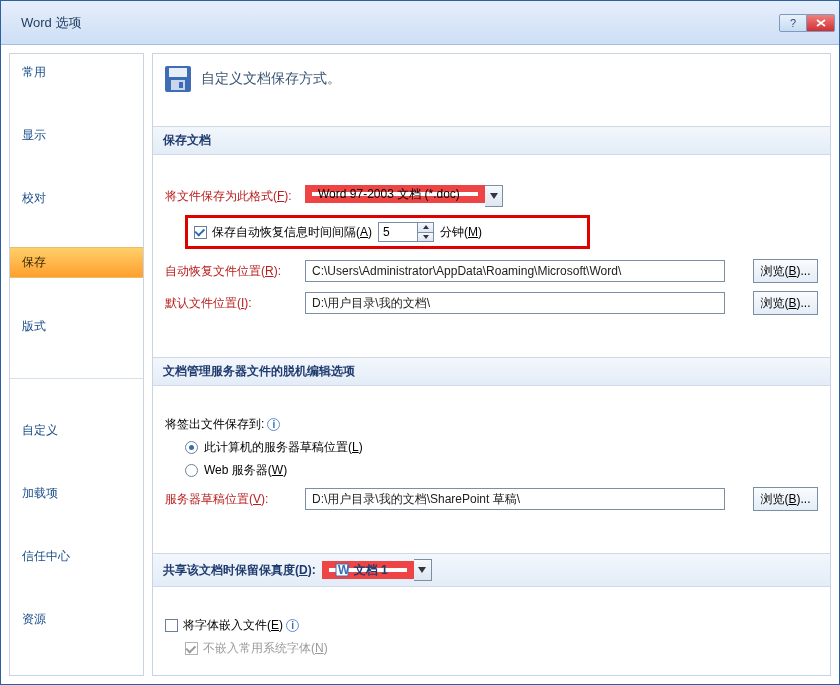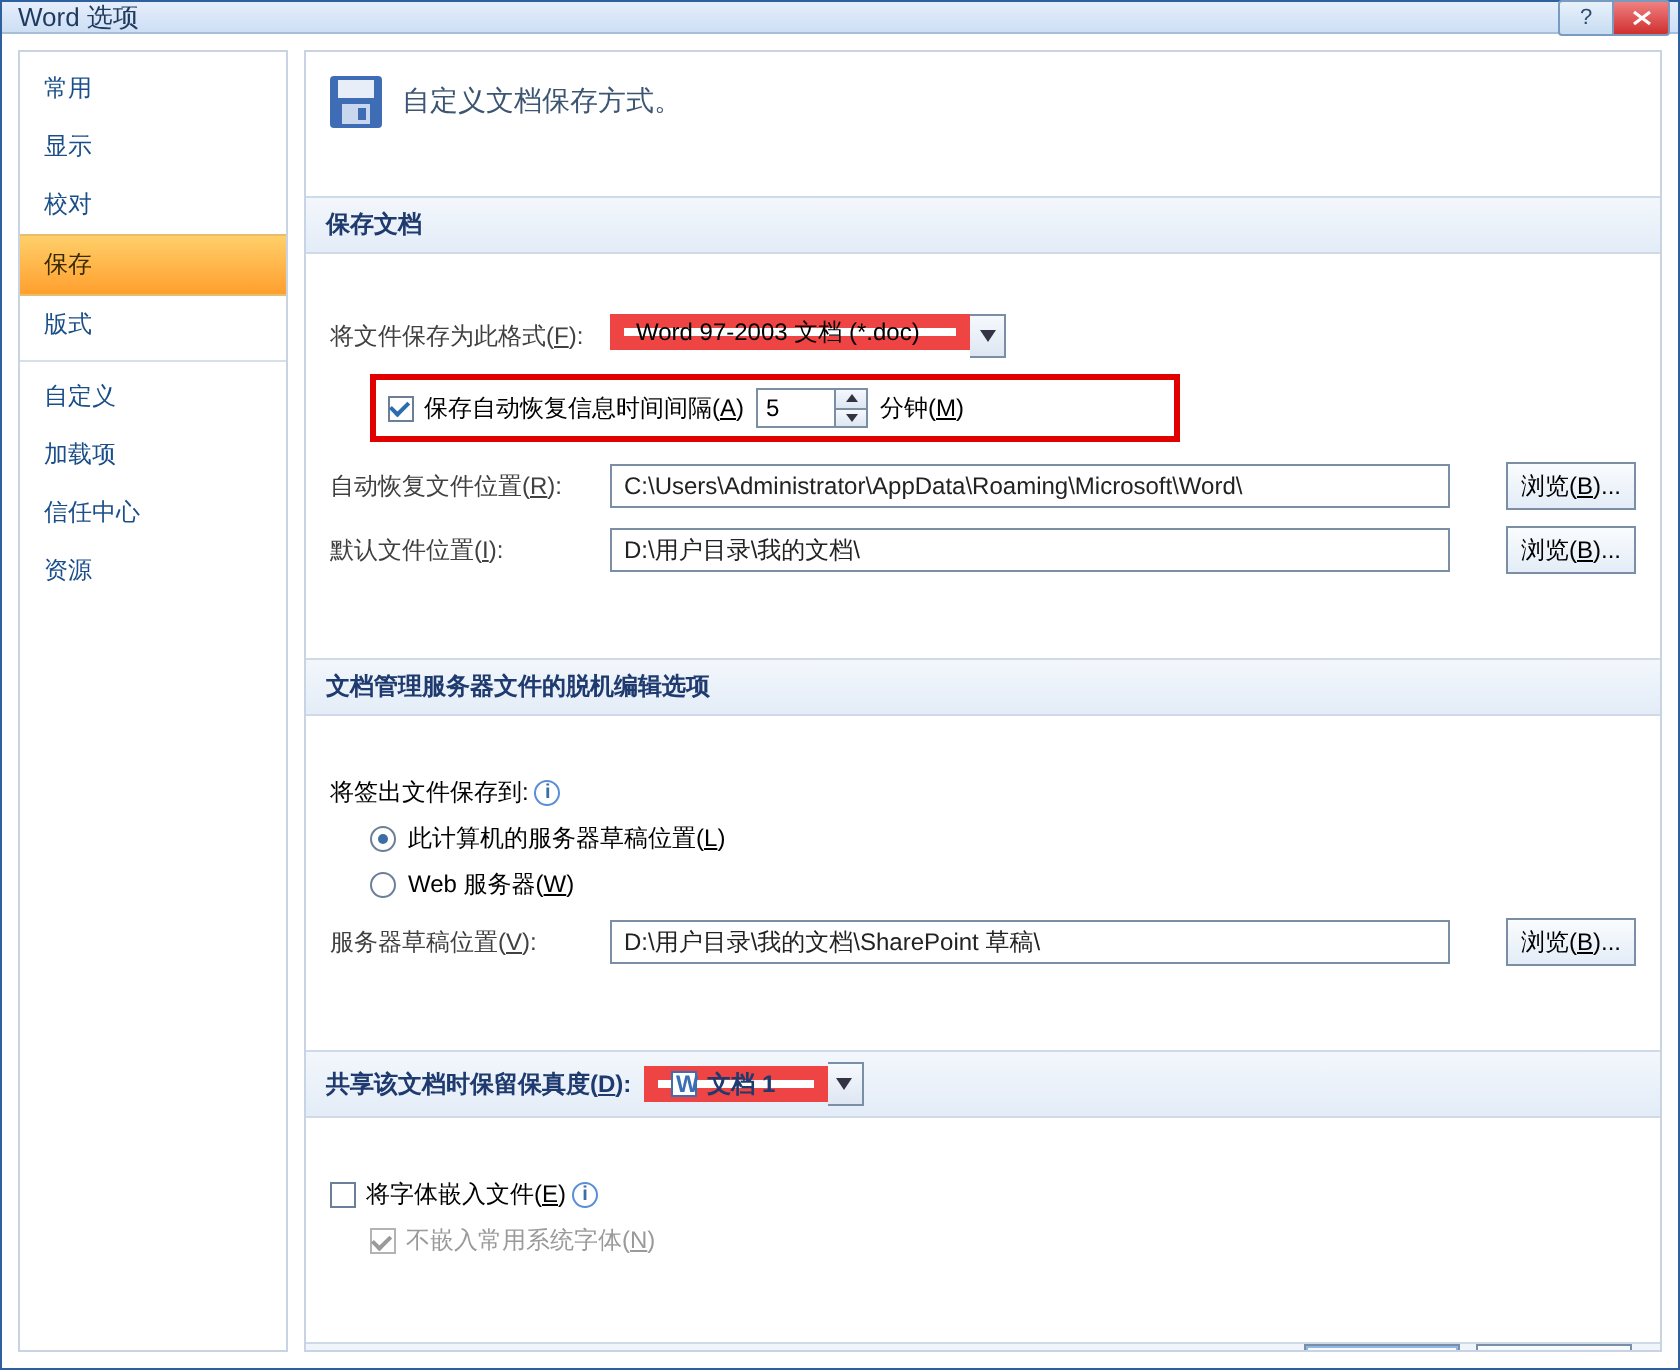--- a/index.html
+++ b/index.html
@@ -1,36 +1,36 @@
 <!DOCTYPE html>
 <html><head>
 <meta charset="utf-8">
 <style>
   * { box-sizing: border-box; font-family: "Microsoft YaHei", "SimSun", Tahoma, sans-serif; font-size: 12px; }
   body { margin: 0; background: #dde6f0; }
   .window { width: 840px; height: 685px; background: #fff; border: 1px solid #2e5f9e; position: relative; display: flex; flex-direction: column; }
-  .titlebar { height: 16px; background: linear-gradient(#e6eefb, #cddff5); display: flex; align-items: center; justify-content: space-between; border-bottom: 1px solid #a6bfd9; }
+  .titlebar { height: 44px; background: linear-gradient(#e6eefb, #cddff5); display: flex; align-items: center; justify-content: space-between; border-bottom: 1px solid #a6bfd9; padding-left: 12px; }
   .titlebar .title { padding-left: 8px; color: #1e3a5f; font-size: 13px; }
   .titlebar .controls { display: flex; gap: 0; padding-right: 4px; }
   .titlebar .btn { width: 28px; height: 18px; border: 1px solid #7a9bc0; display: flex; align-items: center; justify-content: center; font-size: 11px; }
   .titlebar .help { background: linear-gradient(#e8f1fb,#c7dcf2); color:#2c4a6e; border-radius:2px 0 0 2px;}
   .titlebar .close { background: linear-gradient(#f08080,#d03030); color:#fff; border-left:none; border-radius:0 2px 2px 0;}
   .body { flex:1; display:flex; padding:8px; gap:8px; overflow:hidden;}
-  .sidebar { width:135px; border:1px solid #c8d4e3; background:#fff; display:flex; flex-direction:column; padding:4px 0;}
+  .sidebar { width:135px; border:1px solid #c8d4e3; background:#fff; display:flex; flex-direction:column; padding:4px 0;gap:34px;}
   .sidebar .item { padding:6px 12px; color:#1a4e89; cursor:default;}
   .sidebar .item.selected { background: linear-gradient(#ffcf6a,#ff9f2e); color:#3b2a00; border-top:1px solid #e8be6d; border-bottom:1px solid #e8be6d;}
   .sidebar .divider { height:1px; background:#d6e0ed; margin:3px 0;}
   .main { flex:1; border:1px solid #c8d4e3; display:flex; flex-direction:column; padding:0 0 6px 0; overflow:auto;gap:20px;}
   .header { display:flex; align-items:center; gap:8px; padding:10px 10px 12px 10px;}
   .save-icon { width:30px; height:30px; display:flex; align-items:center; justify-content:center;}
   .header-text { color:#3b5573; font-size:14px;}
   .group-header { background: linear-gradient(#f3f7fc,#e3ecf7); border-top:1px solid #cfdae9; border-bottom:1px solid #cfdae9; padding:5px 10px; color:#1e3a6e; font-weight:bold;}
   .group-body { padding:10px 12px 14px 12px; }
   .row { display:flex; align-items:center; margin-bottom:8px;}
-  .label { width:140px; color:#404040;}
+  .label { width:140px; color:#b91c1c;}
   .dropdown { display:flex;}
   .dropdown .box { border:7px solid #ef4444; padding:2px 6px; background:#fff; min-width:180px; height:16px; display:flex; align-items:center;}
   .dropdown .arrow { width:18px; height:22px; border:1px solid #7a8ea5; border-left:none; background:linear-gradient(#f6f9fd,#dde6f2); display:flex; align-items:center; justify-content:center;}
   .arrow svg { width:8px; height:6px;}
   .highlight-row { border:3px solid #e00000; padding:4px 6px; display:flex; align-items:center; width:405px; margin-bottom:10px;margin-left:20px;}
   .checkbox { width:13px; height:13px; border:1px solid #6b7f98; margin-right:5px; display:flex; align-items:center; justify-content:center; background:#fff;}
   .checkbox.checked::after { content:""; width:7px; height:4px; border-left:2px solid #2a6db0; border-bottom:2px solid #2a6db0; transform: rotate(-45deg) translate(0px,-1px);}
   .spinner { display:flex; margin:0 6px;}
   .spinner input { width:40px; height:20px; border:1px solid #7a8ea5; padding:1px 4px;}
   .spinner .arrows { width:16px; display:flex; flex-direction:column;}

